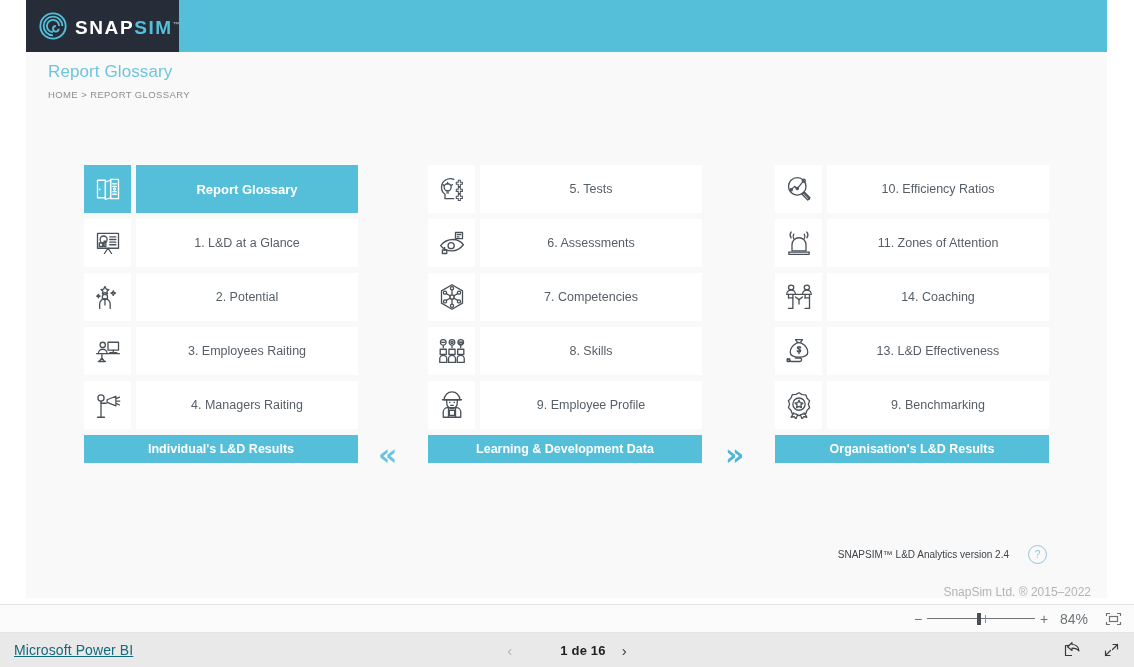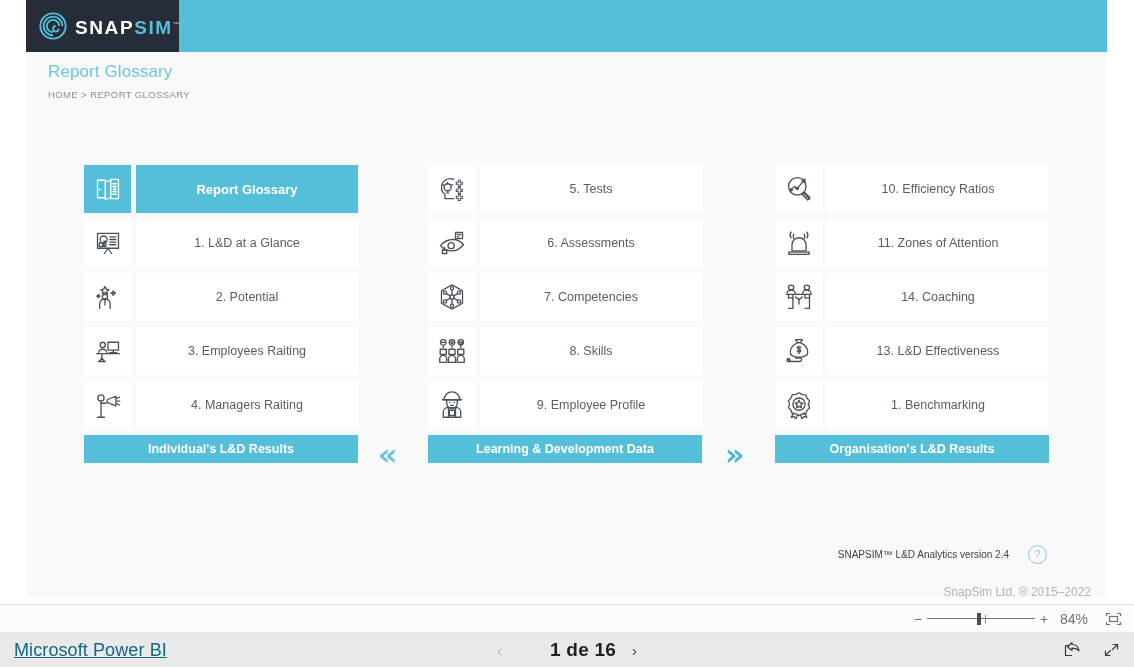--- a/index.html
+++ b/index.html
@@ -296,38 +296,38 @@
     top: 633px;
     width: 1134px;
     height: 34px;
     background: #e9e9e9;
     display: flex;
     align-items: center;
   }
   .pbi-link {
     position: absolute;
     left: 14px;
-    font-size: 18px;
+    font-size: 14px;
     color: #14697d;
     text-decoration: underline;
     letter-spacing: 0.1px;
   }
   .pager {
     position: absolute;
     left: 0;
     right: 0;
     display: flex;
     align-items: center;
     justify-content: center;
     gap: 16px;
   }
   .pager-prev { color: #b4b4b4; font-size: 15px; line-height: 1; }
   .pager-next { color: #3a3a3a; font-size: 15px; line-height: 1; }
   .pager-label {
-    font-size: 19px;
+    font-size: 13px;
     color: #1f1f1f;
     font-weight: bold;
     letter-spacing: 0.2px;
     margin-left: 32px;
   }
   .status-actions {
     position: absolute;
     right: 14px;
     display: flex;
     align-items: center;
@@ -614,21 +614,21 @@
             <div class="row-icon">
               <svg width="28" height="28" viewBox="0 0 32 32">
                 <g class="ic">
                   <path d="M16 2l3.6 2.1 4.1.3 1.5 3.9 2.9 3-1.4 3.9 1.4 3.9-2.9 3-1.5 3.9-4.1.3L16 28.3l-3.6-2.1-4.1-.3-1.5-3.9-2.9-3L5.3 15 3.9 11.1l2.9-3 1.5-3.9 4.1-.3z"></path>
                   <circle cx="16" cy="15" r="7"></circle>
                   <path d="M16 10.5l1.4 2.9 3.1.4-2.3 2.2.6 3.1-2.8-1.5-2.8 1.5.6-3.1-2.3-2.2 3.1-.4z"></path>
                   <path d="M10 25l-3 5 3.5-.8L12.5 32l2-5M22 25l3 5-3.5-.8L19.5 32l-2-5"></path>
                 </g>
               </svg>
             </div>
-            <div class="row-label">1. Benchmarking</div>
+            <div class="row-label">9. Benchmarking</div>
           </div>
 
           <div class="col-footer">Organisation's L&amp;D Results</div>
         </div>
       </div>
 
       <div class="nav-arrow nav-prev">«</div>
       <div class="nav-arrow nav-next">»</div>
 
       <div class="version-line">

